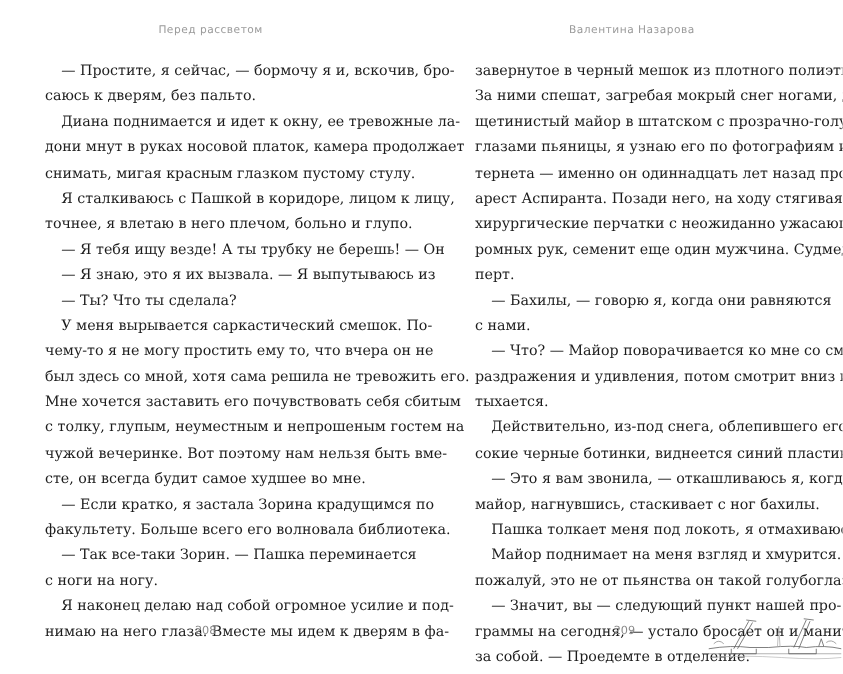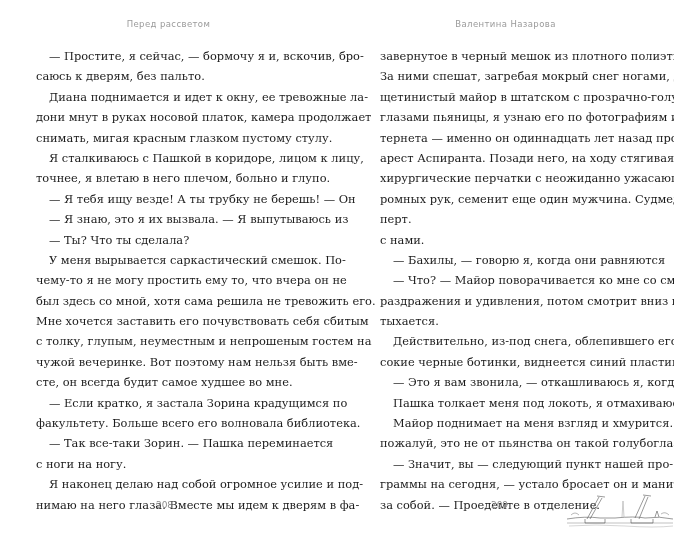--- a/index.html
+++ b/index.html
@@ -61,28 +61,29 @@
   <div class="text" id="right-text">
       <span class="line">завернутое в черный мешок из плотного полиэтилена.</span>
       <span class="line">За ними спешат, загребая мокрый снег ногами, двое:</span>
       <span class="line">щетинистый майор в штатском с прозрачно-голубыми</span>
       <span class="line">глазами пьяницы, я узнаю его по фотографиям из ин-</span>
       <span class="line">тернета — именно он одиннадцать лет назад произвел</span>
       <span class="line">арест Аспиранта. Позади него, на ходу стягивая синие</span>
       <span class="line">хирургические перчатки с неожиданно ужасающе ог-</span>
       <span class="line">ромных рук, семенит еще один мужчина. Судмедэкс-</span>
       <span class="line last">перт.</span>
+      <span class="line indent">— Бахилы, — говорю я, когда они равняются</span>
       <span class="line last">с нами.</span>
-      <span class="line indent">— Бахилы, — говорю я, когда они равняются</span>
       <span class="line indent">— Что? — Майор поворачивается ко мне со смесью</span>
       <span class="line">раздражения и удивления, потом смотрит вниз и чер-</span>
       <span class="line last">тыхается.</span>
       <span class="line indent">Действительно, из-под снега, облепившего его вы-</span>
       <span class="line last">сокие черные ботинки, виднеется синий пластик.</span>
       <span class="line indent">— Это я вам звонила, — откашливаюсь я, когда</span>
+      <span class="line last">майор, нагнувшись, стаскивает с ног бахилы.</span>
       <span class="line indent last">Пашка толкает меня под локоть, я отмахиваюсь.</span>
       <span class="line indent">Майор поднимает на меня взгляд и хмурится. Нет,</span>
       <span class="line">пожалуй, это не от пьянства он такой голубоглазый,</span>
       <span class="line indent">— Значит, вы — следующий пункт нашей про-</span>
       <span class="line">граммы на сегодня, — устало бросает он и манит меня</span>
       <span class="line last">за собой. — Проедемте в отделение.</span>
     </div>
   <div class="folio">209</div>
   <svg class="illustration" viewBox="0 0 109 42">
     <g stroke="#555" stroke-width="0.6" fill="none">

